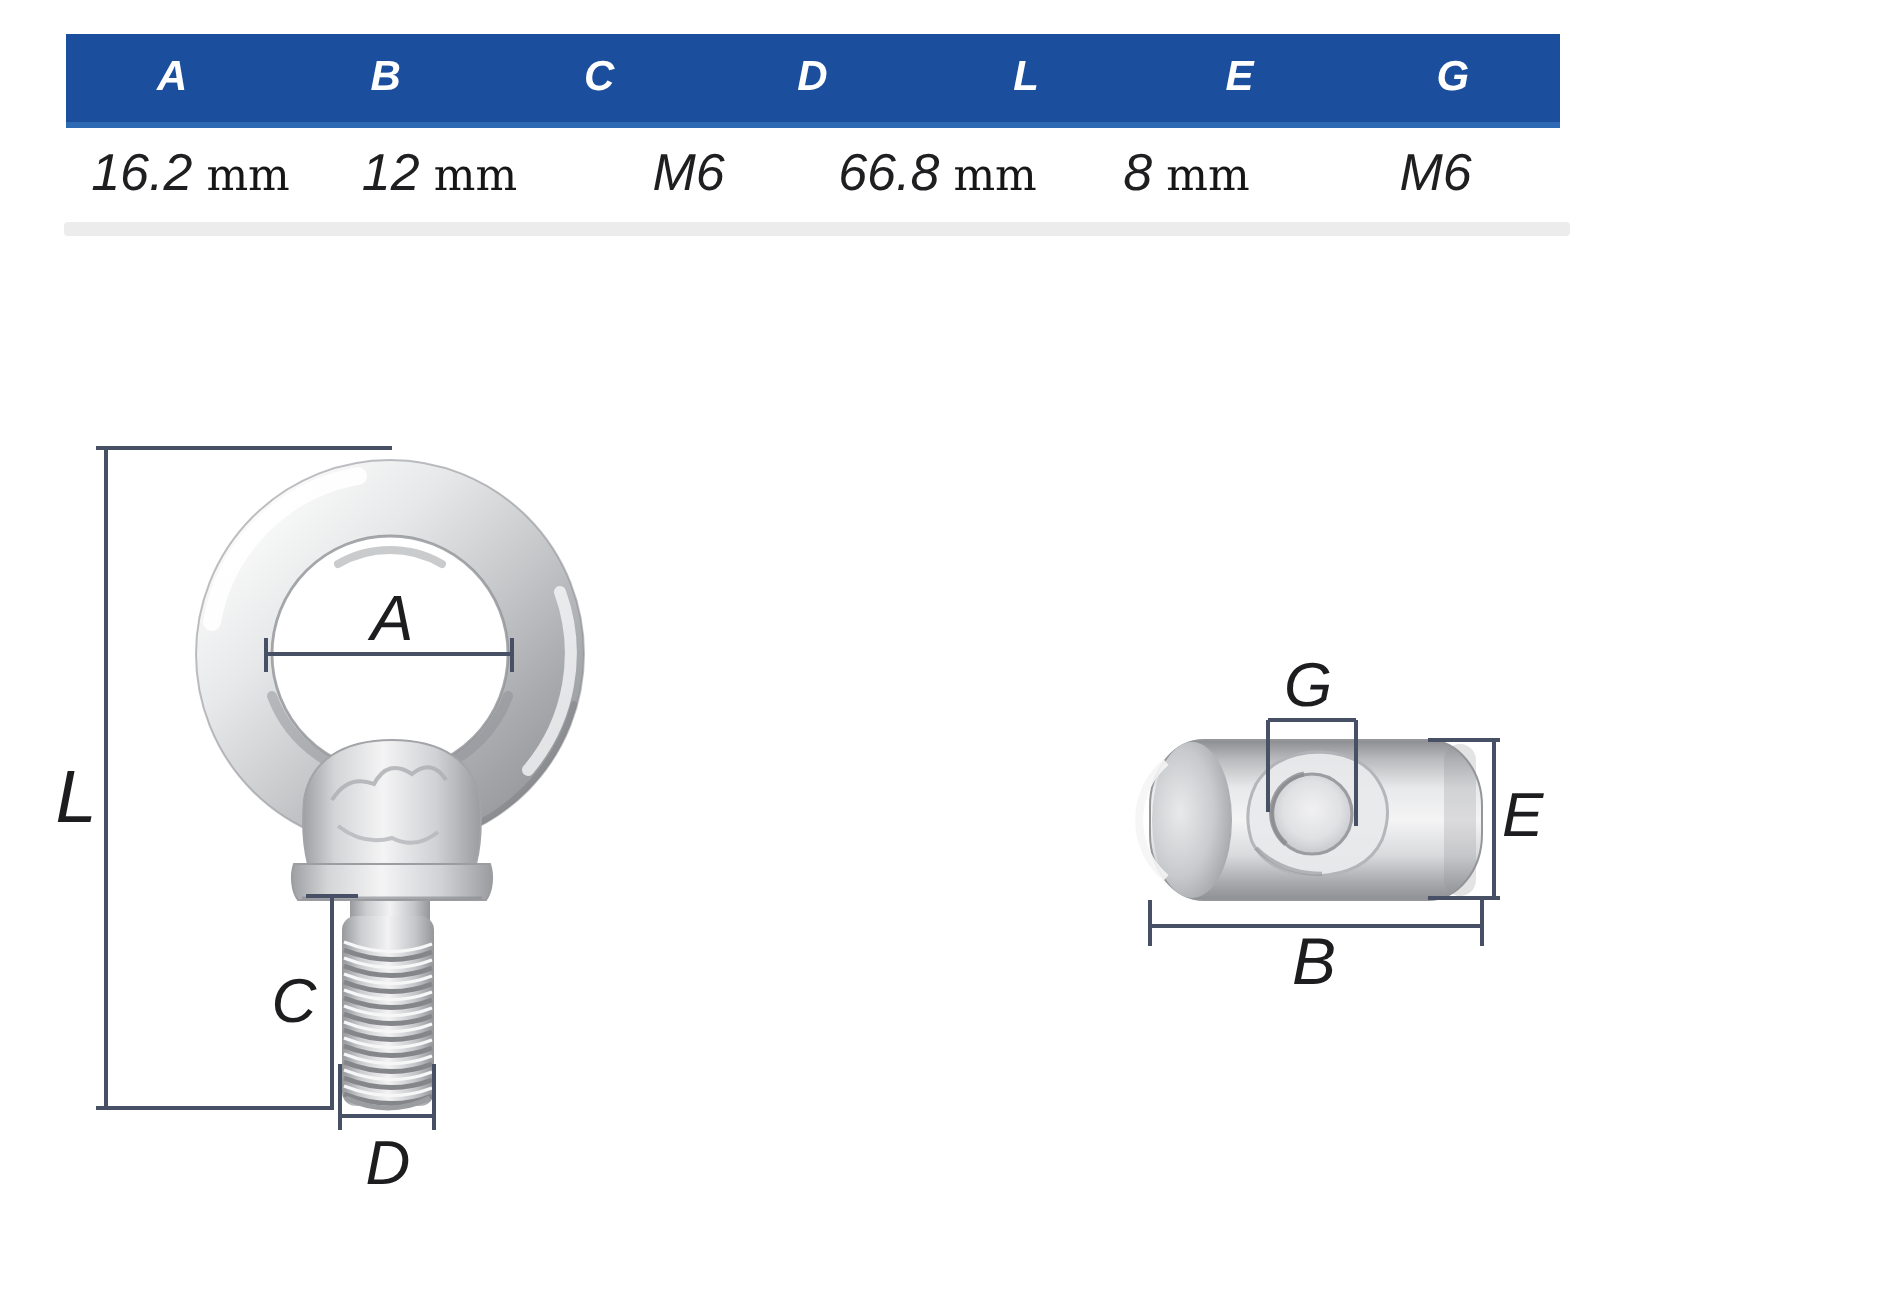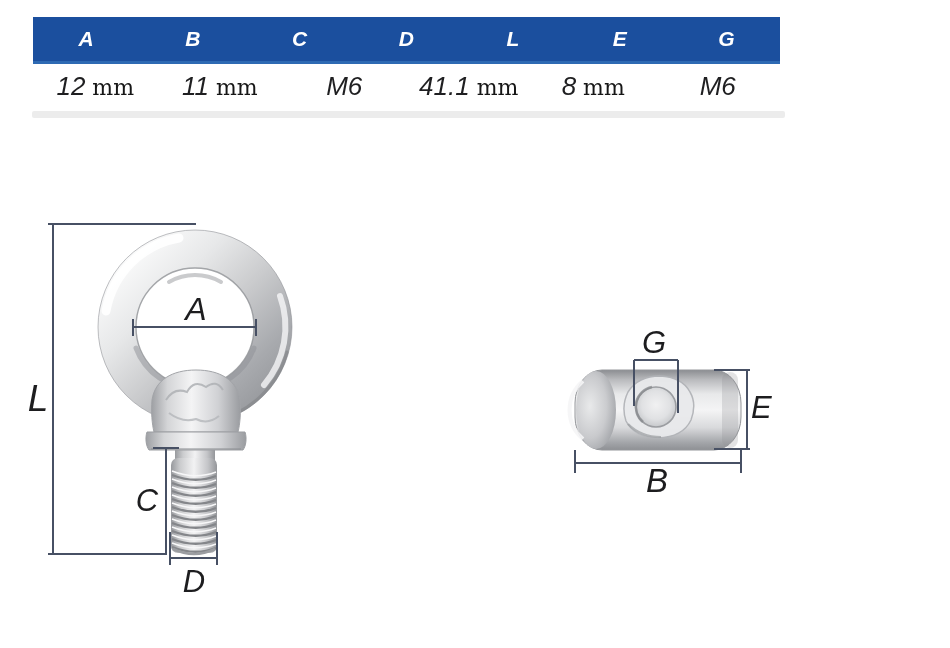--- a/index.html
+++ b/index.html
@@ -47,24 +47,24 @@
   <div class="spec-header">
     <div class="hcell">A</div>
     <div class="hcell">B</div>
     <div class="hcell">C</div>
     <div class="hcell">D</div>
     <div class="hcell">L</div>
     <div class="hcell">E</div>
     <div class="hcell">G</div>
   </div>
   <div class="spec-values">
+    <div class="vcell"><span class="num">16.2</span><span class="unit">mm</span></div>
     <div class="vcell"><span class="num">12</span><span class="unit">mm</span></div>
-    <div class="vcell"><span class="num">11</span><span class="unit">mm</span></div>
     <div class="vcell"><span class="num">M6</span></div>
-    <div class="vcell"><span class="num">41.1</span><span class="unit">mm</span></div>
+    <div class="vcell"><span class="num">66.8</span><span class="unit">mm</span></div>
     <div class="vcell"><span class="num">8</span><span class="unit">mm</span></div>
     <div class="vcell"><span class="num">M6</span></div>
   </div>
   <div class="spec-divider"></div>
 </div>
 
 <svg class="diagram" viewBox="0 0 950 648">
   <defs>
     <linearGradient id="gRing" x1="0" y1="0" x2="1" y2="1">
       <stop offset="0" stop-color="#ffffff"></stop>

